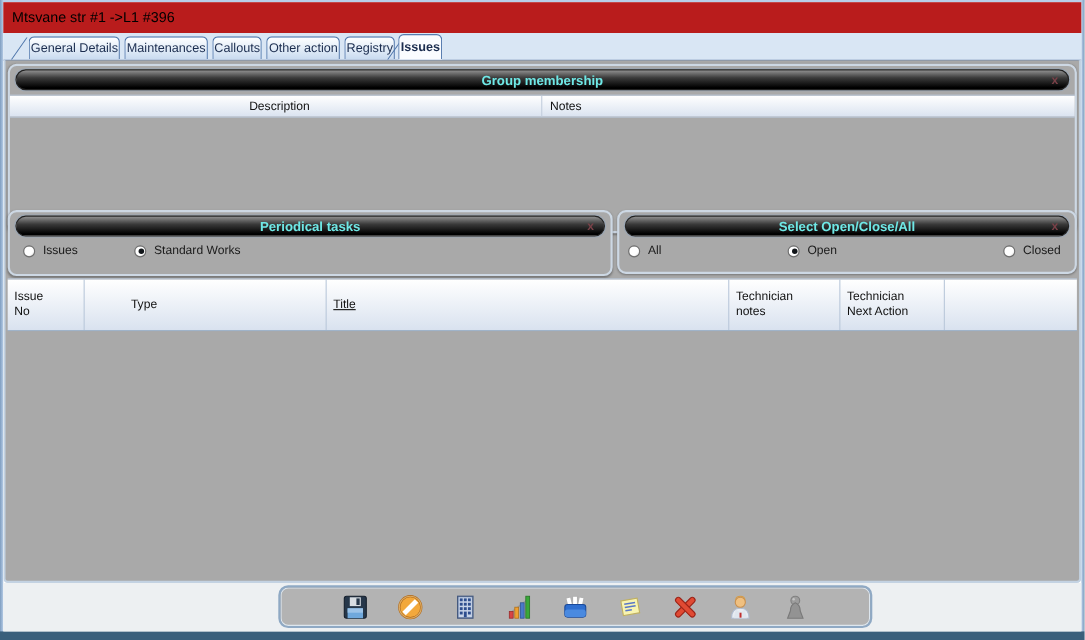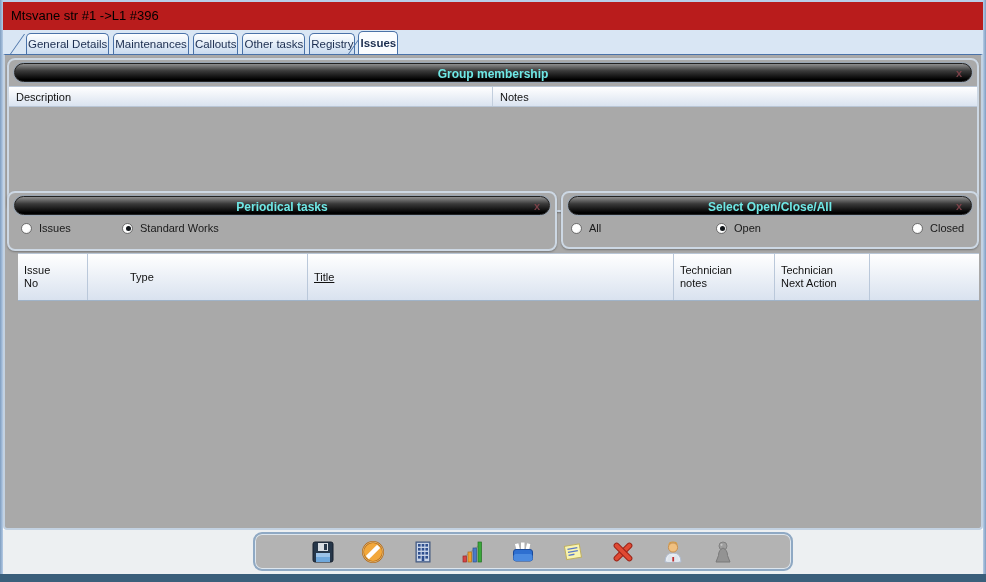--- a/index.html
+++ b/index.html
@@ -40,32 +40,32 @@
           border:1px solid #222; box-shadow:0 0 0 1px #9aa6b4;
           text-align:center; }
   .pill-title { color:#6fe8e6; font-weight:bold; font-size:12px; line-height:17px; }
   .pill-close { position:absolute; right:9px; top:1px; color:#7a4148; font-size:11px; font-weight:bold;
                 line-height:17px; cursor:default; }
 
   .gm-header-row { display:flex; margin-top:4px; height:21px;
                    background:linear-gradient(#ffffff,#dae3f0);
                    border-top:1px solid #b9c6d6; border-bottom:1px solid #b9c6d6;
                    font-size:11px; color:#111; }
-  .gm-col-desc { width:50%; padding:4px 0 0 7px; border-right:1px solid #c2cedd; }
+  .gm-col-desc { width:50%; padding:4px 0 0 7px; border-right:1px solid #c2cedd;text-align:center; }
   .gm-col-notes { flex:1; padding:4px 0 0 7px; }
 
   .radio-row { position:relative; height:26px; margin-top:2px; }
   .radio-item { position:absolute; top:5px; display:flex; align-items:center; }
   .radio { width:11px; height:11px; border-radius:50%; border:1px solid #6f6f6f;
            background:radial-gradient(circle at 35% 35%, #ffffff 55%, #d4d4d4); position:relative; }
   .radio.checked::after { content:""; position:absolute; left:2.5px; top:2.5px; width:5px; height:5px;
            border-radius:50%; background:#101418; }
   .radio-label { font-size:11px; margin-left:7px; color:#1a1a1a; }
 
-  .grid-header { position:absolute; left:13px; right:2px; top:198px; height:48px; display:flex;
+  .grid-header { position:absolute; left:2px; right:2px; top:198px; height:48px; display:flex;
                  background:linear-gradient(#ffffff,#d9e2ef);
                  border-top:1px solid #b9c6d6; border-bottom:1px solid #9fb3c9; font-size:11px; }
   .grid-cell { display:flex; align-items:center; padding:2px 6px; border-right:1px solid #bac8da; }
   .gc0{width:70px;} .gc1{width:184px;margin-left:36px;} .gc2{width:366px;text-decoration:underline;} .gc3{width:90px;}
   .gc4{width:101px;} .gc5{width:95px;} .gc6{flex:1; border-right:none;}
   .gc0 span{max-width:36px;} .gc3 span{max-width:46px;} .gc4 span{max-width:62px;}
   .gc5 span{max-width:70px;} .gc6 span{max-width:40px;}
   .grid-cell span{display:block; line-height:13px;}
 
   .bottombar { position:absolute; left:3px; right:3px; top:530px; height:44px; background:#edf0f2; }
@@ -86,21 +86,21 @@
 
 <div class="titlebar">
   <span>Mtsvane str #1 -&gt;L1 #396</span>
 </div>
 
 <div class="tabstrip">
   <div class="slant"></div>
   <div class="tab">General Details</div>
   <div class="tab">Maintenances</div>
   <div class="tab">Callouts</div>
-  <div class="tab">Other tasks</div>
+  <div class="tab">Other action</div>
   <div class="tab">Registry</div>
   <div class="slant2"></div>
   <div class="tab active">Issues</div>
 </div>
 
 <div class="main">
 
   <div class="panel gm-panel">
     <div class="pill">
       <span class="pill-title">Group membership</span>

